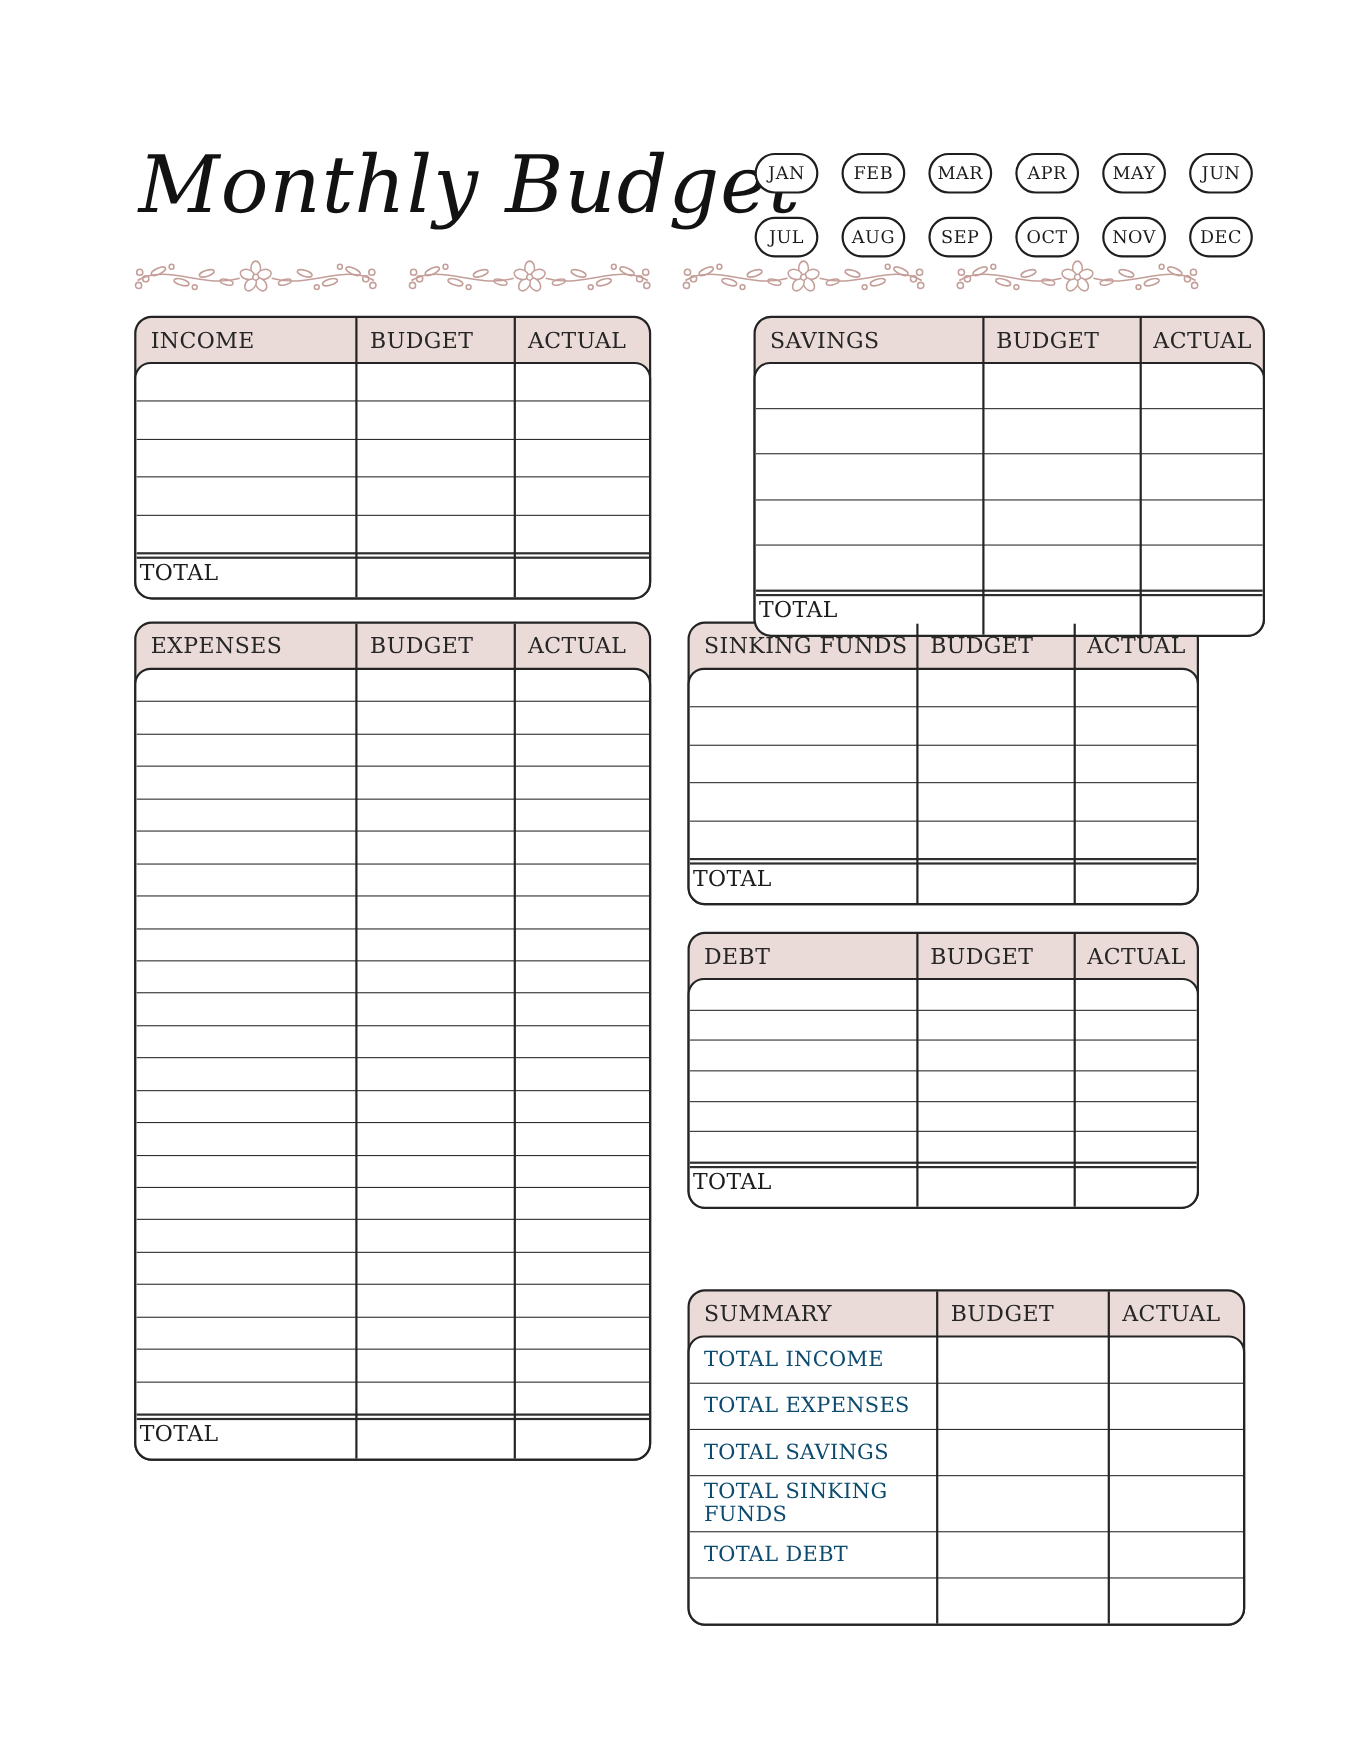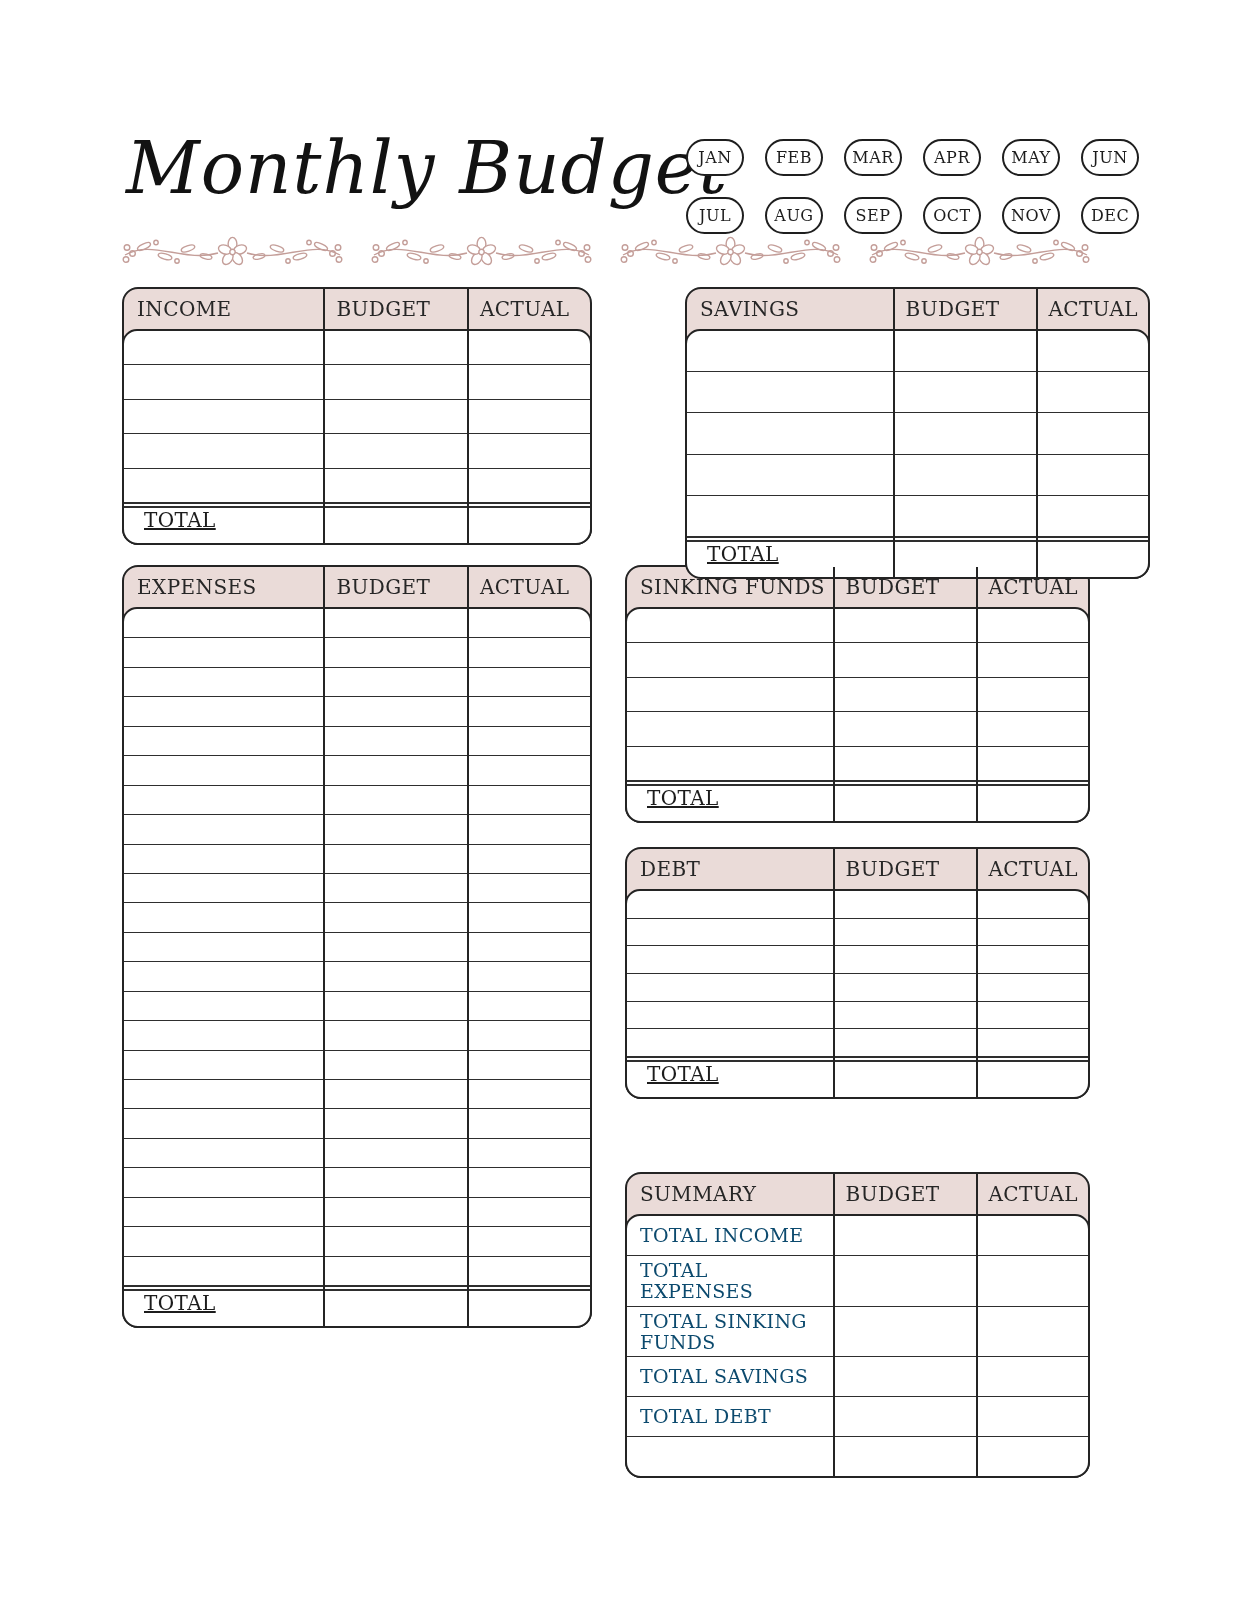--- a/index.html
+++ b/index.html
@@ -56,21 +56,21 @@
   }
   .t-rows{flex:1;display:flex;flex-direction:column;border-bottom:2px solid var(--row-line);}
   .no-total .t-rows{border-bottom:none;}
   .t-row{flex:1;display:flex;border-bottom:1.8px solid var(--row-line);}
   .t-row:last-child{border-bottom:none;}
   .t-gap{height:2px;flex:none;}
   .t-total{
     height:37px;flex:none;border-top:2px solid var(--row-line);
     display:flex;align-items:stretch;
   }
-  .total-label{display:flex;align-items:center;padding-left:20px;font-size:20px;letter-spacing:0.4px;text-decoration:underline;}
+  .total-label{display:flex;align-items:center;padding-left:3px;font-size:20px;letter-spacing:0.4px;}
   .cell{display:block;}
   .row-label{
     display:flex;align-items:center;padding:4px 23px 4px 13px;
     font-size:19px;letter-spacing:0.3px;line-height:1.1;color:#0c4a6e;
   }
   
   .t-left  .c1{width:42.8%;} .t-left  .c2{width:30.8%;} .t-left  .c3{width:26.4%;}
   .t-right .c1{width:44.6%;} .t-right .c2{width:31%;}   .t-right .c3{width:24.4%;}
   .vl{position:absolute;top:0;bottom:0;width:2px;background:var(--line);z-index:2;display:block;}
   .t-left  .v1{left:42.8%;} .t-left  .v2{left:73.6%;}
@@ -465,45 +465,45 @@
       <div class="t-total">
         <span class="cell c1 total-label">TOTAL</span>
         <span class="cell c2"></span>
         <span class="cell c3"></span>
       </div>
     </div>
     <i class="vl v1"></i>
     <i class="vl v2"></i>
   </section>
 
-  <section class="btable t-right no-total" style="left:625px;top:1172px;width:465px;height:306px;">
+  <section class="btable t-right no-total" style="left:625px;top:1172px;width:507px;height:306px;">
     <div class="t-header">
       <span class="hc c1">SUMMARY</span>
       <span class="hc c2">BUDGET</span>
       <span class="hc c3">ACTUAL</span>
     </div>
     <div class="t-body">
       <div class="t-rows">
           <div class="t-row">
             <div class="cell c1 row-label">TOTAL INCOME</div>
             <div class="cell c2"></div>
             <div class="cell c3"></div>
           </div>
           <div class="t-row">
             <div class="cell c1 row-label">TOTAL EXPENSES</div>
             <div class="cell c2"></div>
             <div class="cell c3"></div>
           </div>
           <div class="t-row">
+            <div class="cell c1 row-label">TOTAL SAVINGS</div>
+            <div class="cell c2"></div>
+            <div class="cell c3"></div>
+          </div>
+          <div class="t-row">
             <div class="cell c1 row-label">TOTAL SINKING FUNDS</div>
-            <div class="cell c2"></div>
-            <div class="cell c3"></div>
-          </div>
-          <div class="t-row">
-            <div class="cell c1 row-label">TOTAL SAVINGS</div>
             <div class="cell c2"></div>
             <div class="cell c3"></div>
           </div>
           <div class="t-row">
             <div class="cell c1 row-label">TOTAL DEBT</div>
             <div class="cell c2"></div>
             <div class="cell c3"></div>
           </div>
           <div class="t-row">
             <div class="cell c2"></div>

